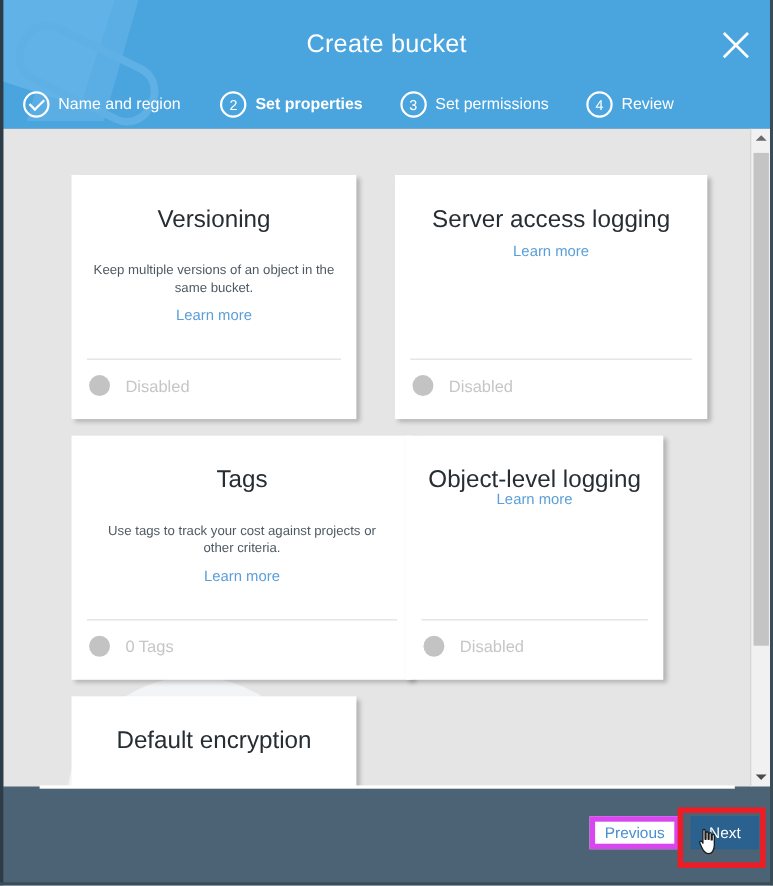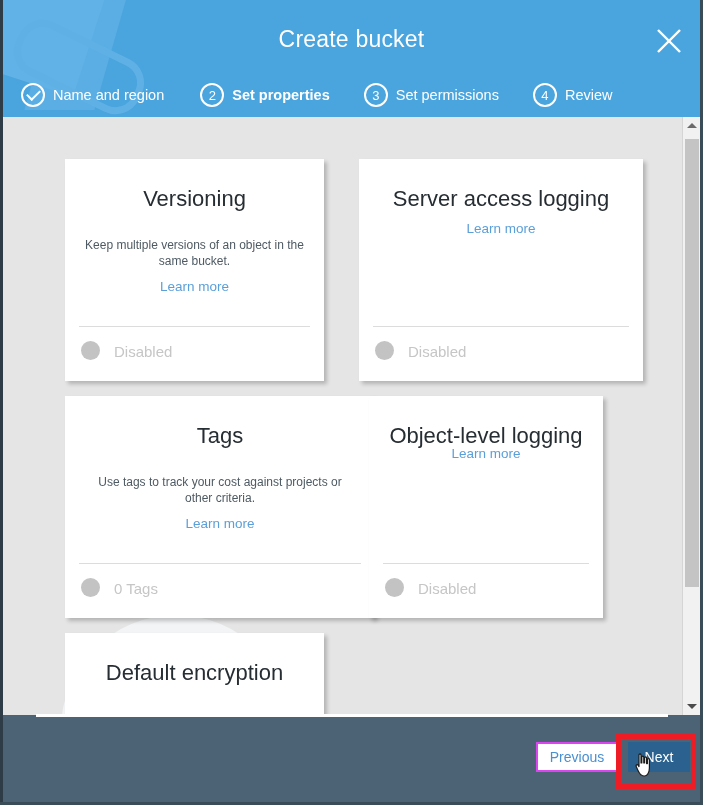--- a/index.html
+++ b/index.html
@@ -334,21 +334,21 @@
     background: #4c6375;
     z-index: 15;
   }
   #btn-previous {
     position: absolute;
     left: 533px;
     top: 25px;
     width: 82px;
     height: 30px;
     background: #ffffff;
-    border: 2px solid #d946ef;
+    border: 5px solid #d946ef;
     color: #4a8fd0;
     font-size: 14px;
     display: flex;
     align-items: center;
     justify-content: center;
     box-sizing: border-box;
     cursor: pointer;
   }
   #btn-next {
     position: absolute;

